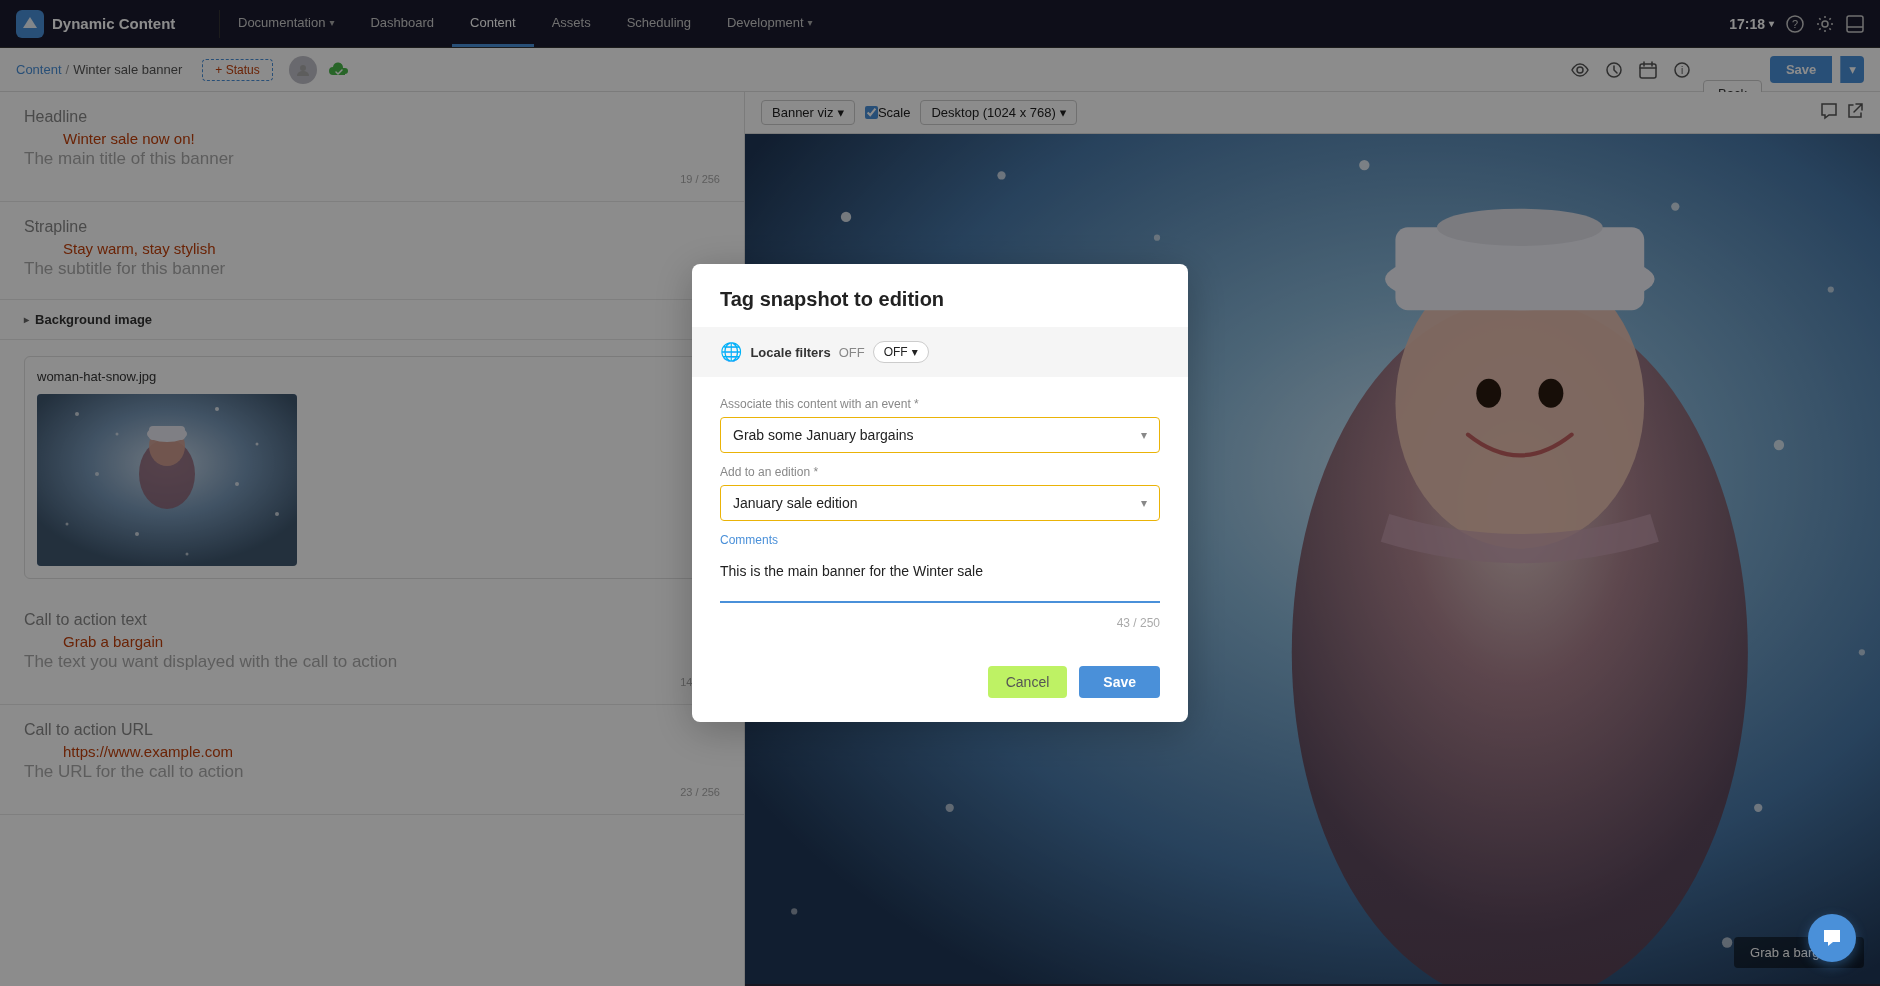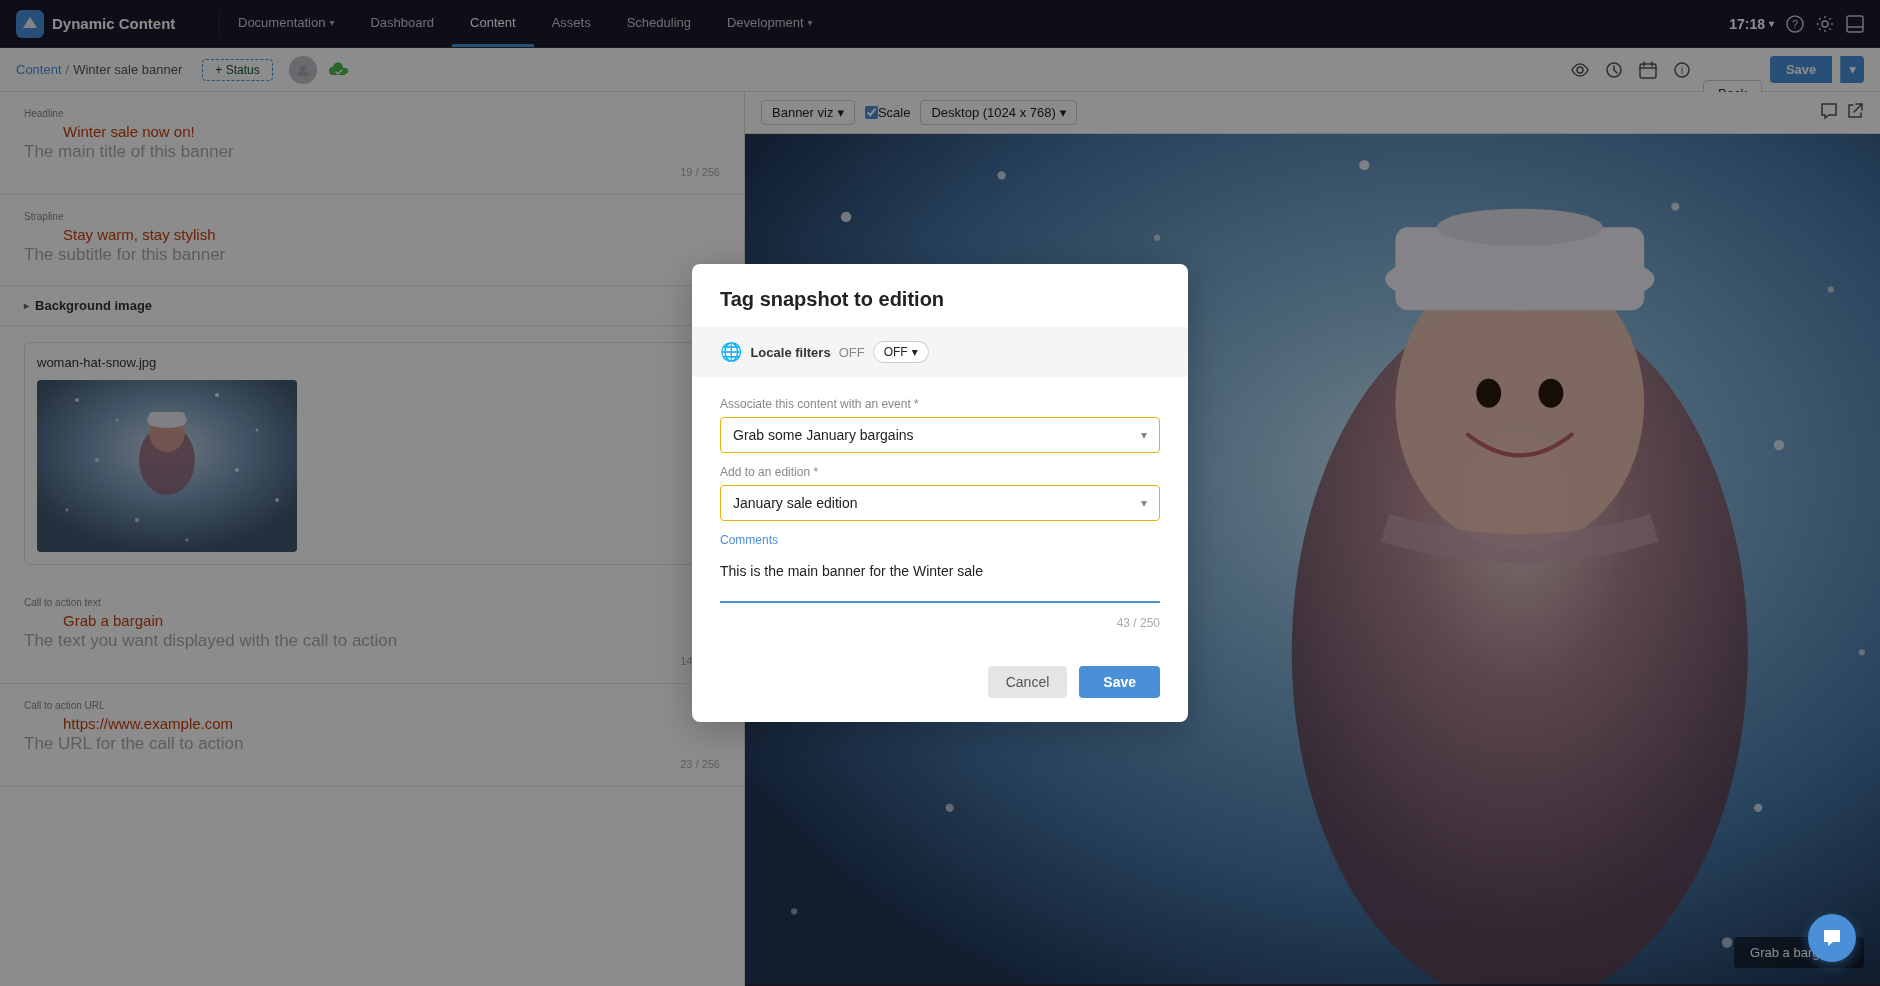--- a/index.html
+++ b/index.html
@@ -33,35 +33,35 @@
     
     .sub-nav {
       display: flex; align-items: center; height: 44px; background: #fff;
       border-bottom: 1px solid #e0e0e0; padding: 0 16px; gap: 8px;
     }
     .breadcrumb { display: flex; align-items: center; gap: 4px; font-size: 13px; color: #555; }
     .breadcrumb-link { color: #4a90d9; cursor: pointer; }
     .breadcrumb-sep { color: #999; }
     .sub-nav-status {
       margin-left: 12px; border: 1.5px dashed #4a90d9; border-radius: 4px;
-      padding: 3px 12px; color: #14532d; font-size: 12px; cursor: pointer; display: flex; align-items: center; gap: 4px;
+      padding: 3px 12px; color: #c2410c; font-size: 12px; cursor: pointer; display: flex; align-items: center; gap: 4px;
     }
     .sub-nav-right { display: flex; align-items: center; gap: 8px; margin-left: auto; }
     .sub-icon-btn { background: none; border: none; cursor: pointer; color: #555; font-size: 16px; display: flex; align-items: center; padding: 4px; }
     .btn-back { background: #fff; border: 1px solid #ccc; border-radius: 4px; padding: 5px 14px; font-size: 13px; cursor: pointer; color: #333; margin-top: 48px; }
     .btn-save-main { background: #4a90d9; border: none; border-radius: 4px 0 0 4px; padding: 6px 16px; font-size: 13px; cursor: pointer; color: #fff; font-weight: 600; }
     .btn-save-arrow { background: #4a90d9; border: none; border-left: 1px solid rgba(255,255,255,0.3); border-radius: 0 4px 4px 0; padding: 6px 8px; cursor: pointer; color: #fff; }
 
     
     .main-layout { display: flex; height: calc(986px - 48px - 44px); }
 
     
     .left-panel { width: 745px; min-width: 745px; background: #fff; border-right: 1px solid #e0e0e0; overflow-y: auto; padding: 0; }
     .field-section { border-bottom: 1px solid #e8e8e8; padding: 16px 24px; }
-    .field-label { font-size: 10px; color: #888; margin-bottom: 4px; }
+    .field-label { font-size: 16px; color: #888; margin-bottom: 4px; }
     .field-value { font-size: 15px; color: #c2410c; font-weight: 500; margin-bottom: 2px; margin-left: 39px; }
     .field-hint { font-size: 17px; color: #aaa; margin-bottom: 4px; }
     .field-counter { text-align: right; font-size: 11px; color: #aaa; margin-top: 4px; }
 
     .bg-section-header {
       display: flex; align-items: center; gap: 6px; padding: 12px 24px;
       font-size: 13px; font-weight: 600; color: #333; border-bottom: 1px solid #e8e8e8;
       cursor: pointer;
     }
     .bg-section-header .arrow { font-size: 10px; color: #666; }
@@ -142,21 +142,21 @@
     .form-textarea {
       width: 100%; border: none; border-bottom: 2px solid #4a90d9;
       padding: 6px 0; font-size: 14px; color: #222; resize: none; outline: none;
       font-family: inherit; background: transparent;
     }
     .form-textarea-counter { text-align: right; font-size: 12px; color: #aaa; margin-top: 4px; }
     .modal-footer {
       padding: 16px 28px 24px; display: flex; justify-content: flex-end; gap: 12px;
     }
     .btn-cancel {
-      background: #e5e5e5; border: none; color: #555; font-size: 14px; cursor: pointer;
+      background: #bef264; border: none; color: #555; font-size: 14px; cursor: pointer;
       padding: 8px 18px; border-radius: 4px;
     }
     .btn-save-modal {
       background: #4a90d9; border: none; color: #fff; font-size: 14px; font-weight: 600;
       cursor: pointer; padding: 8px 24px; border-radius: 4px;
     }
 
     
     .user-avatar { width: 28px; height: 28px; border-radius: 50%; background: #c0c0c8; display: flex; align-items: center; justify-content: center; font-size: 14px; color: #fff; }
     .cloud-icon { width: 28px; height: 28px; display: flex; align-items: center; justify-content: center; font-size: 18px; color: #4ab84a; }

